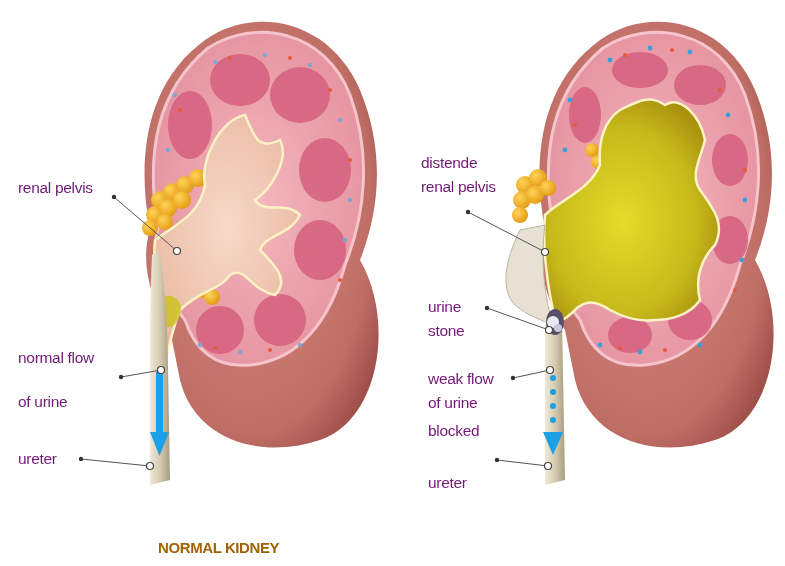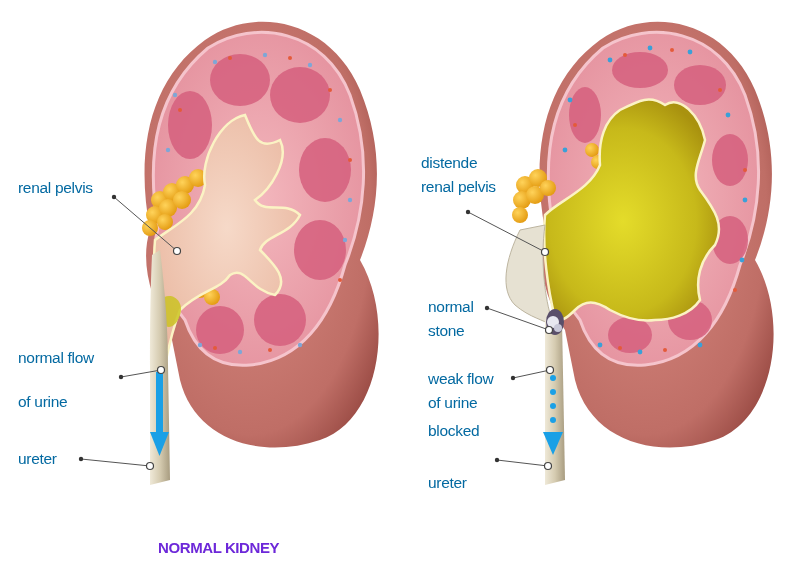--- a/index.html
+++ b/index.html
@@ -1,22 +1,22 @@
 <!DOCTYPE html>
 <html><head>
   <meta charset="utf-8">
   <style>
     html, body { margin: 0; padding: 0; background: #ffffff; }
     body { width: 785px; height: 566px; position: relative; overflow: hidden;
            font-family: "Liberation Sans", "DejaVu Sans", sans-serif; }
     .canvas { position: absolute; left: 0; top: 0; width: 785px; height: 566px; }
     svg.art { position: absolute; left: 0; top: 0; width: 785px; height: 566px; }
-    .label { position: absolute; color: #0369a1; font-size: 15.5px; line-height: 22px;
+    .label { position: absolute; color: #701a75; font-size: 15.5px; line-height: 22px;
              letter-spacing: -0.3px; white-space: nowrap; }
-    .caption { position: absolute; color: #6d28d9; font-size: 15px; font-weight: bold;
+    .caption { position: absolute; color: #a16207; font-size: 15px; font-weight: bold;
                letter-spacing: -0.4px; white-space: nowrap; }
   </style>
 </head>
 <body>
 
 <div class="canvas">
 
   <svg class="art" viewBox="0 0 785 566">
     <defs>
       <radialGradient id="capsuleGrad" cx="0.45" cy="0.45" r="0.65">
@@ -217,21 +217,21 @@
     </g>
   </svg>
 
   <div class="label" style="left:18px; top:177px;">renal pelvis</div>
   <div class="label" style="left:18px; top:347px;">normal flow</div>
   <div class="label" style="left:18px; top:391px;">of urine</div>
   <div class="label" style="left:18px; top:448px;">ureter</div>
 
   <div class="label" style="left:421px; top:152px;">distende</div>
   <div class="label" style="left:421px; top:176px;">renal pelvis</div>
-  <div class="label" style="left:428px; top:296px;">normal</div>
+  <div class="label" style="left:428px; top:296px;">urine</div>
   <div class="label" style="left:428px; top:320px;">stone</div>
   <div class="label" style="left:428px; top:368px;">weak flow</div>
   <div class="label" style="left:428px; top:392px;">of urine</div>
   <div class="label" style="left:428px; top:420px;">blocked</div>
   <div class="label" style="left:428px; top:472px;">ureter</div>
 
   <div class="caption" style="left:158px; top:539px;">NORMAL KIDNEY</div>
 </div>
 
 </body></html>

